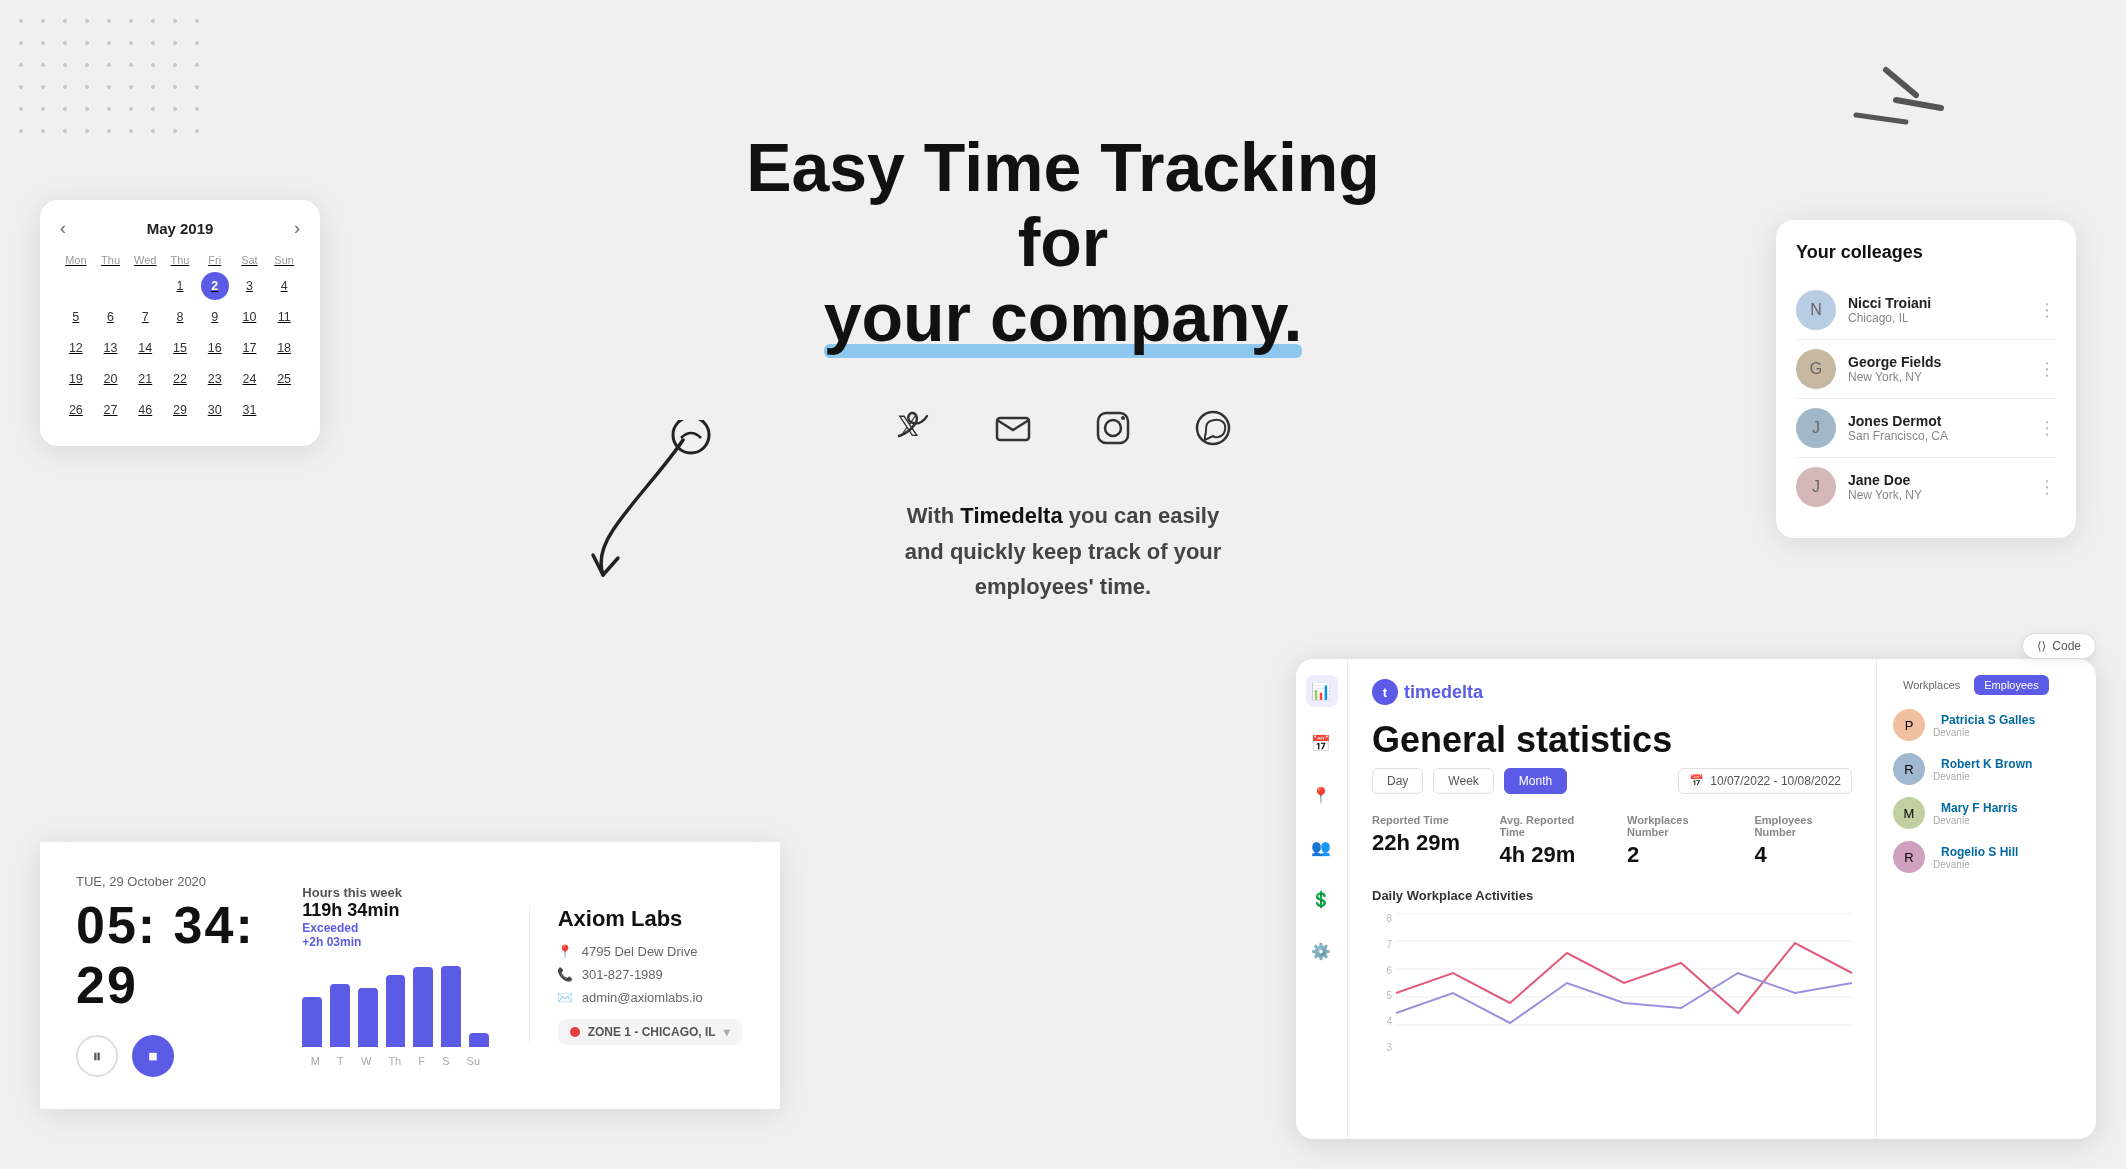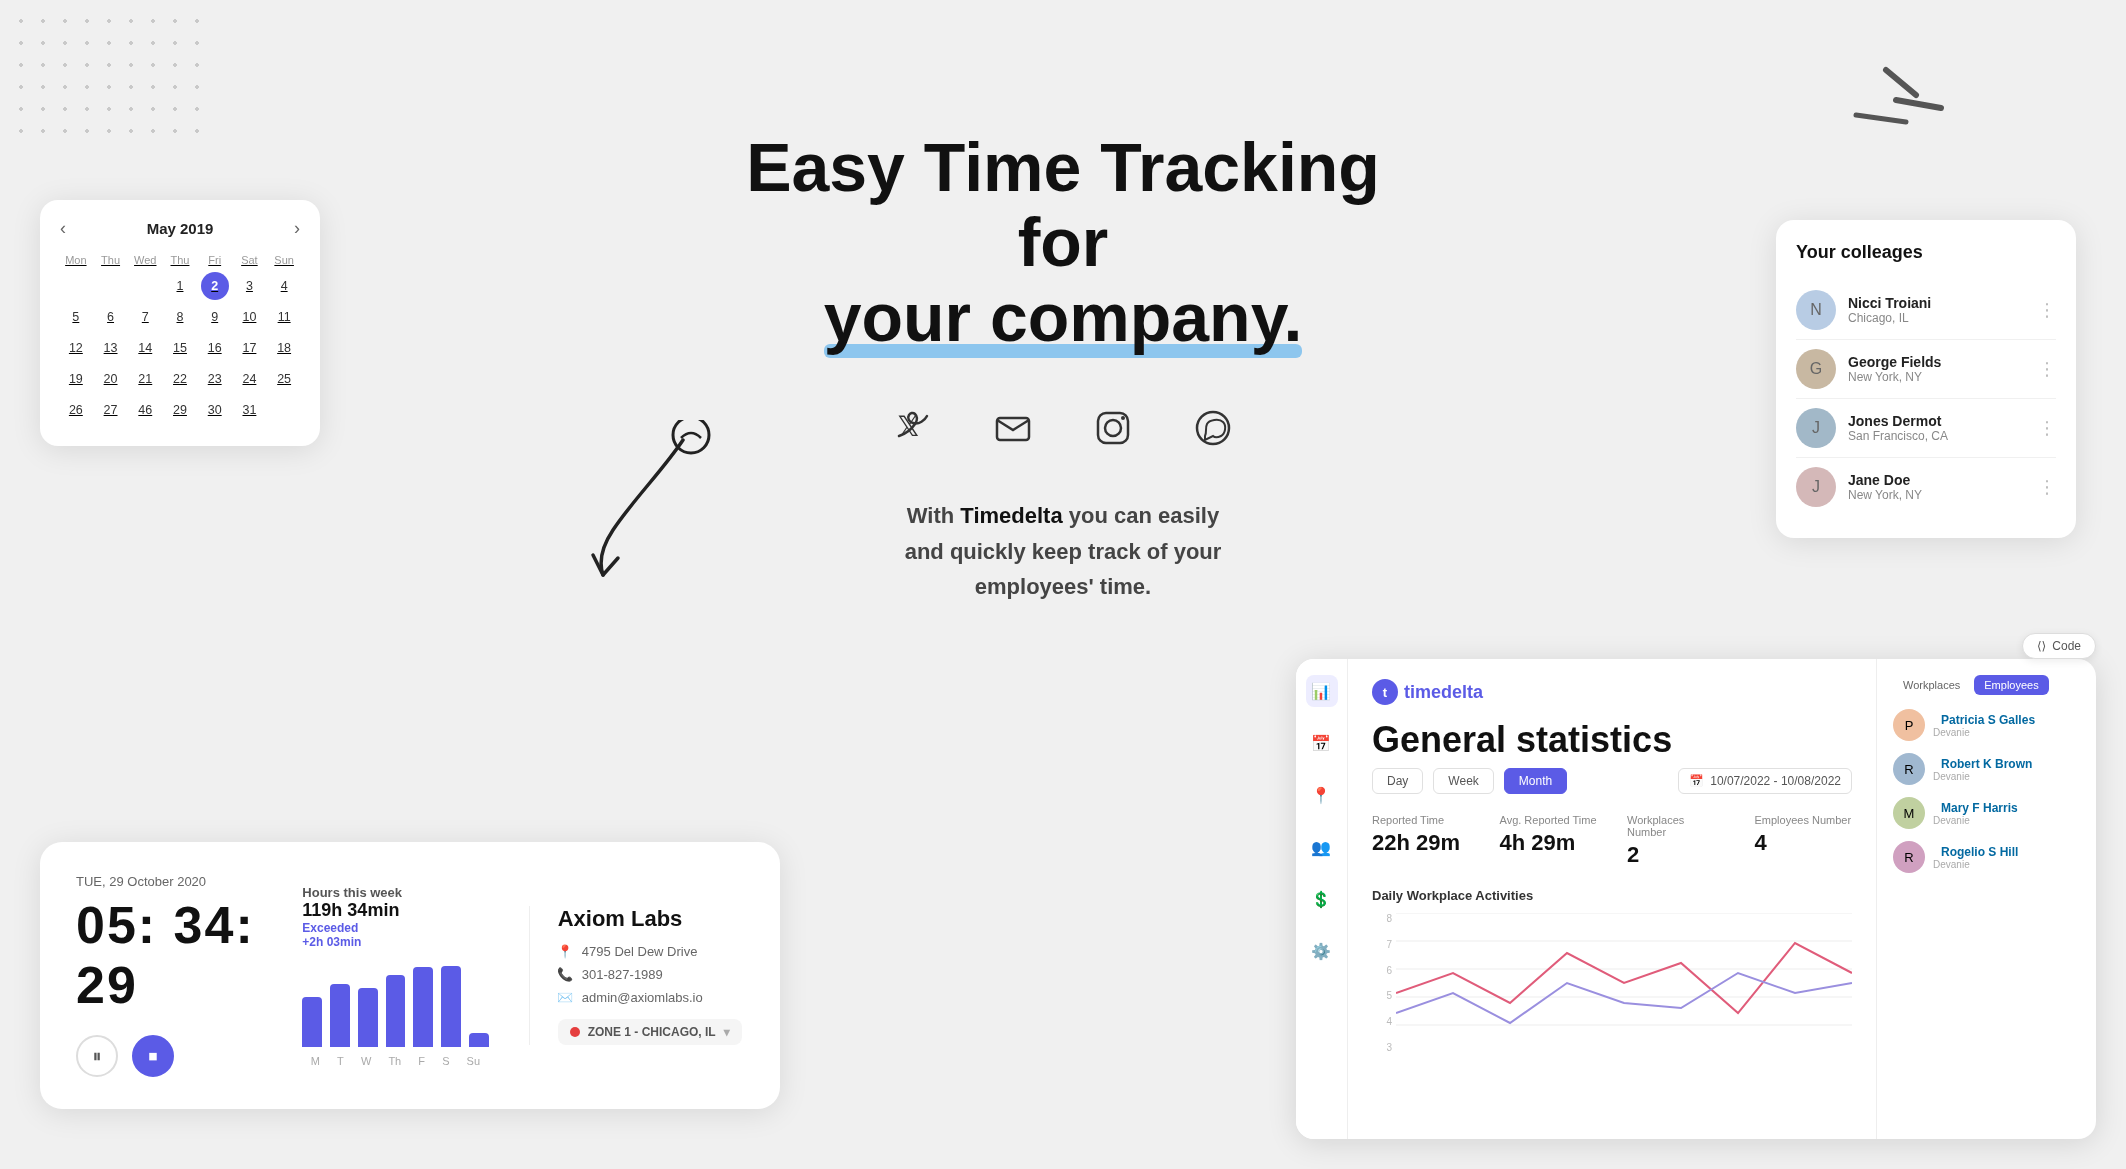--- a/index.html
+++ b/index.html
@@ -203,21 +203,21 @@
     .colleague-location { font-size: 12px; color: #888; }
     .colleague-menu { color: #bbb; font-size: 18px; cursor: pointer; }
 
     
     .timer-widget {
       position: absolute;
       bottom: 60px;
       left: 40px;
       width: 740px;
       background: #fff;
-      border-radius: 22px;
+      border-radius: 2px;
       box-shadow: 0 4px 30px rgba(0,0,0,0.1);
       padding: 32px 36px;
       display: flex;
       gap: 40px;
       align-items: center;
     }
     .timer-left { flex: 1; }
     .timer-date {
       font-size: 13px;
       color: #666;
@@ -354,21 +354,21 @@
       border-radius: 6px;
       padding: 5px 10px;
       margin-left: auto;
     }
     .stats-row {
       display: flex;
       gap: 30px;
       margin-bottom: 20px;
     }
     .stat-item { flex: 1; }
-    .stat-label { font-size: 11px; color: #888; margin-bottom: 4px; }
+    .stat-label { font-size: 11px; color: #888; margin-bottom: 4px; font-weight: bold; }
     .stat-value { font-size: 22px; font-weight: 700; color: #111; }
     .chart-area { height: 160px; position: relative; }
     .chart-yaxis {
       position: absolute;
       left: 0;
       top: 0;
       bottom: 20px;
       width: 20px;
       display: flex;
       flex-direction: column;

